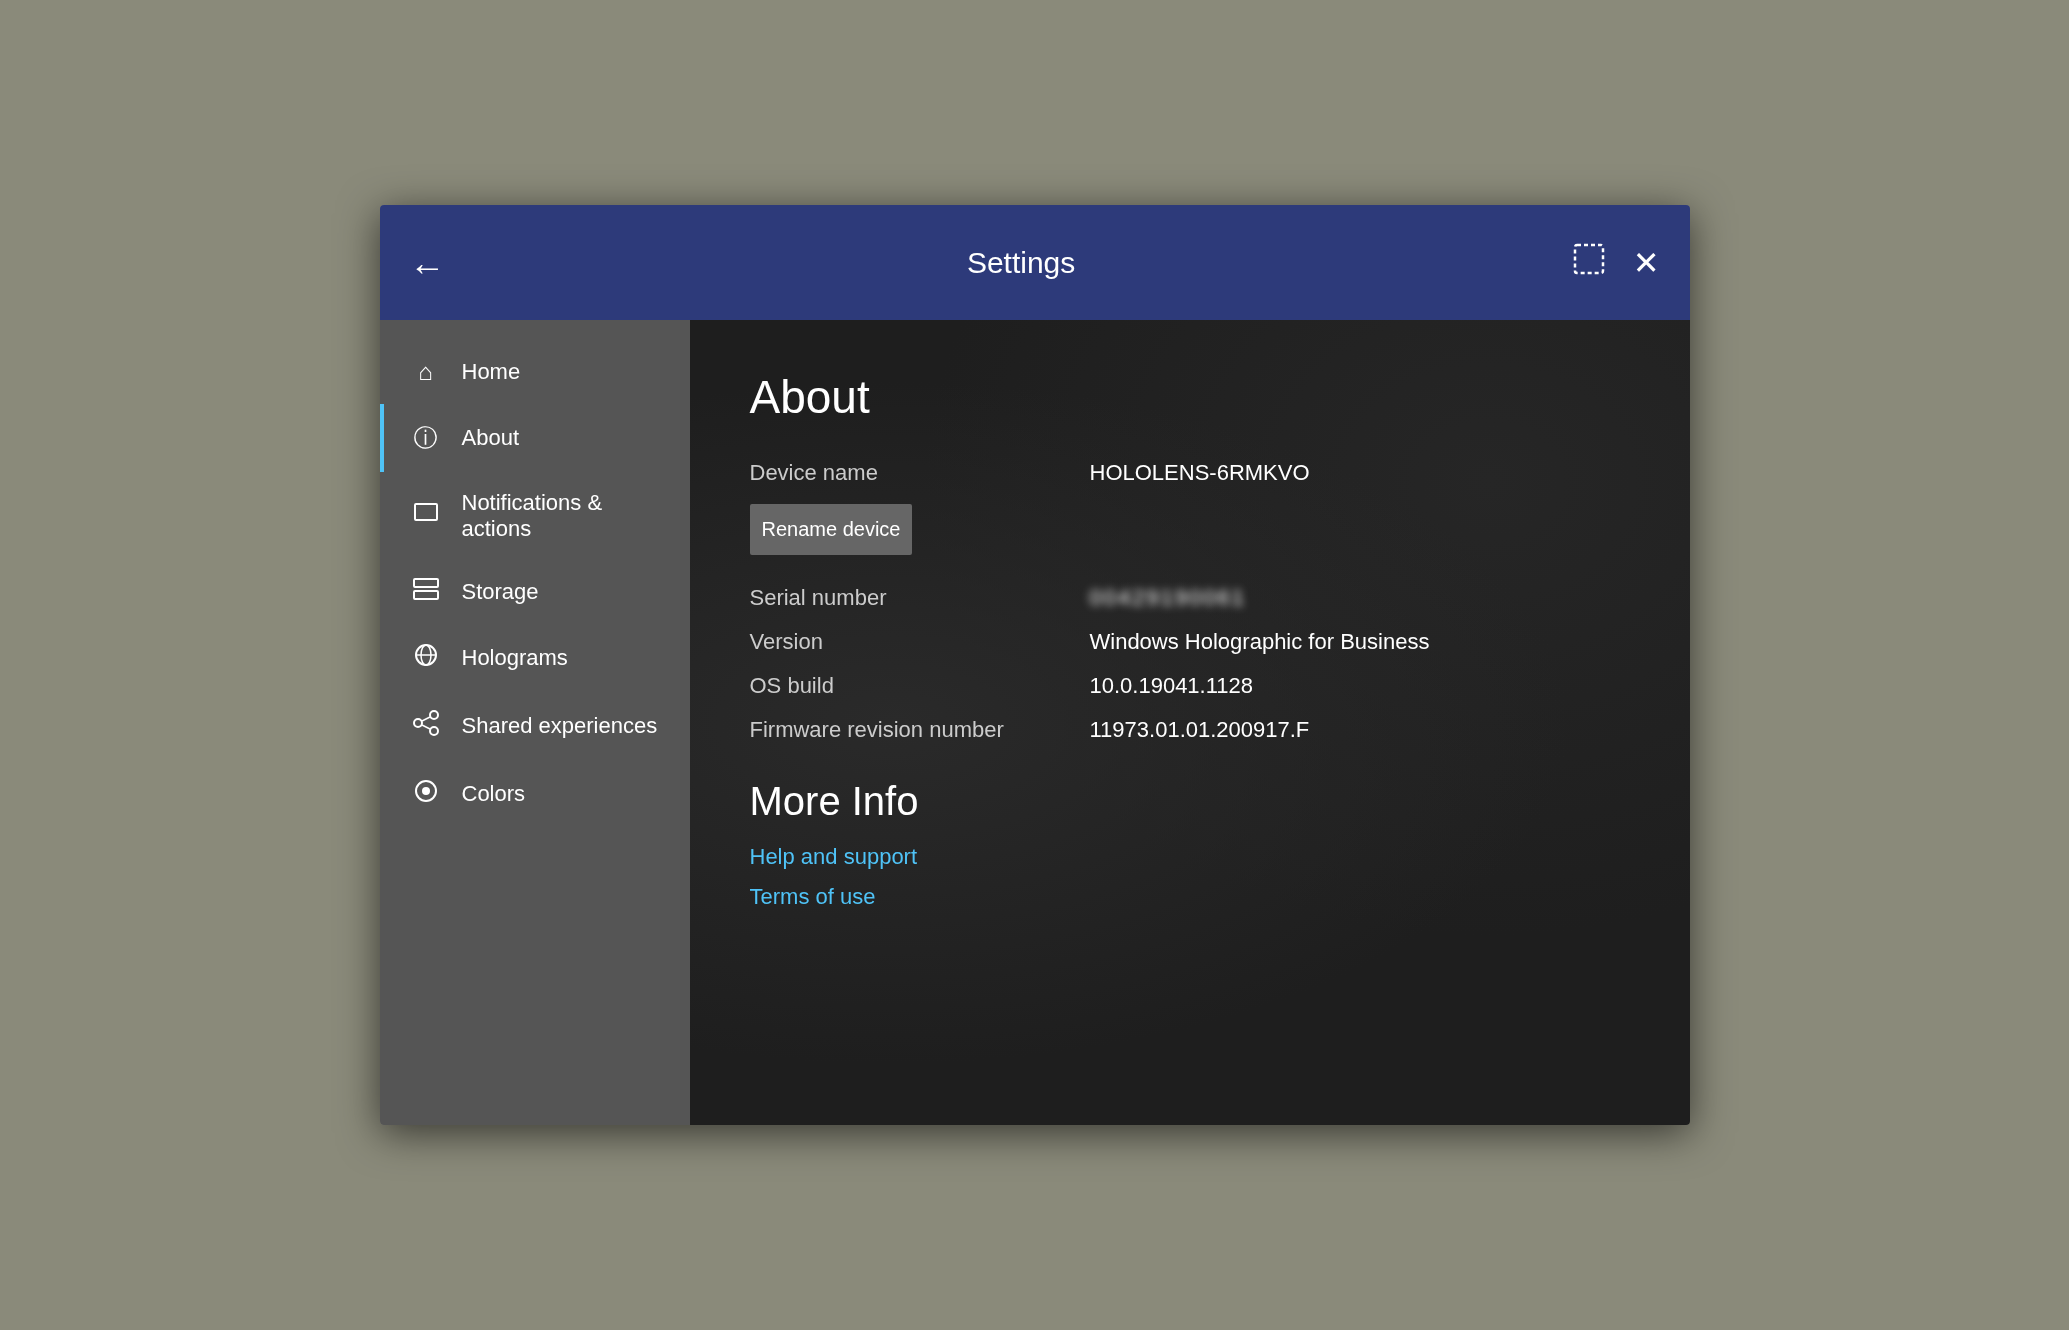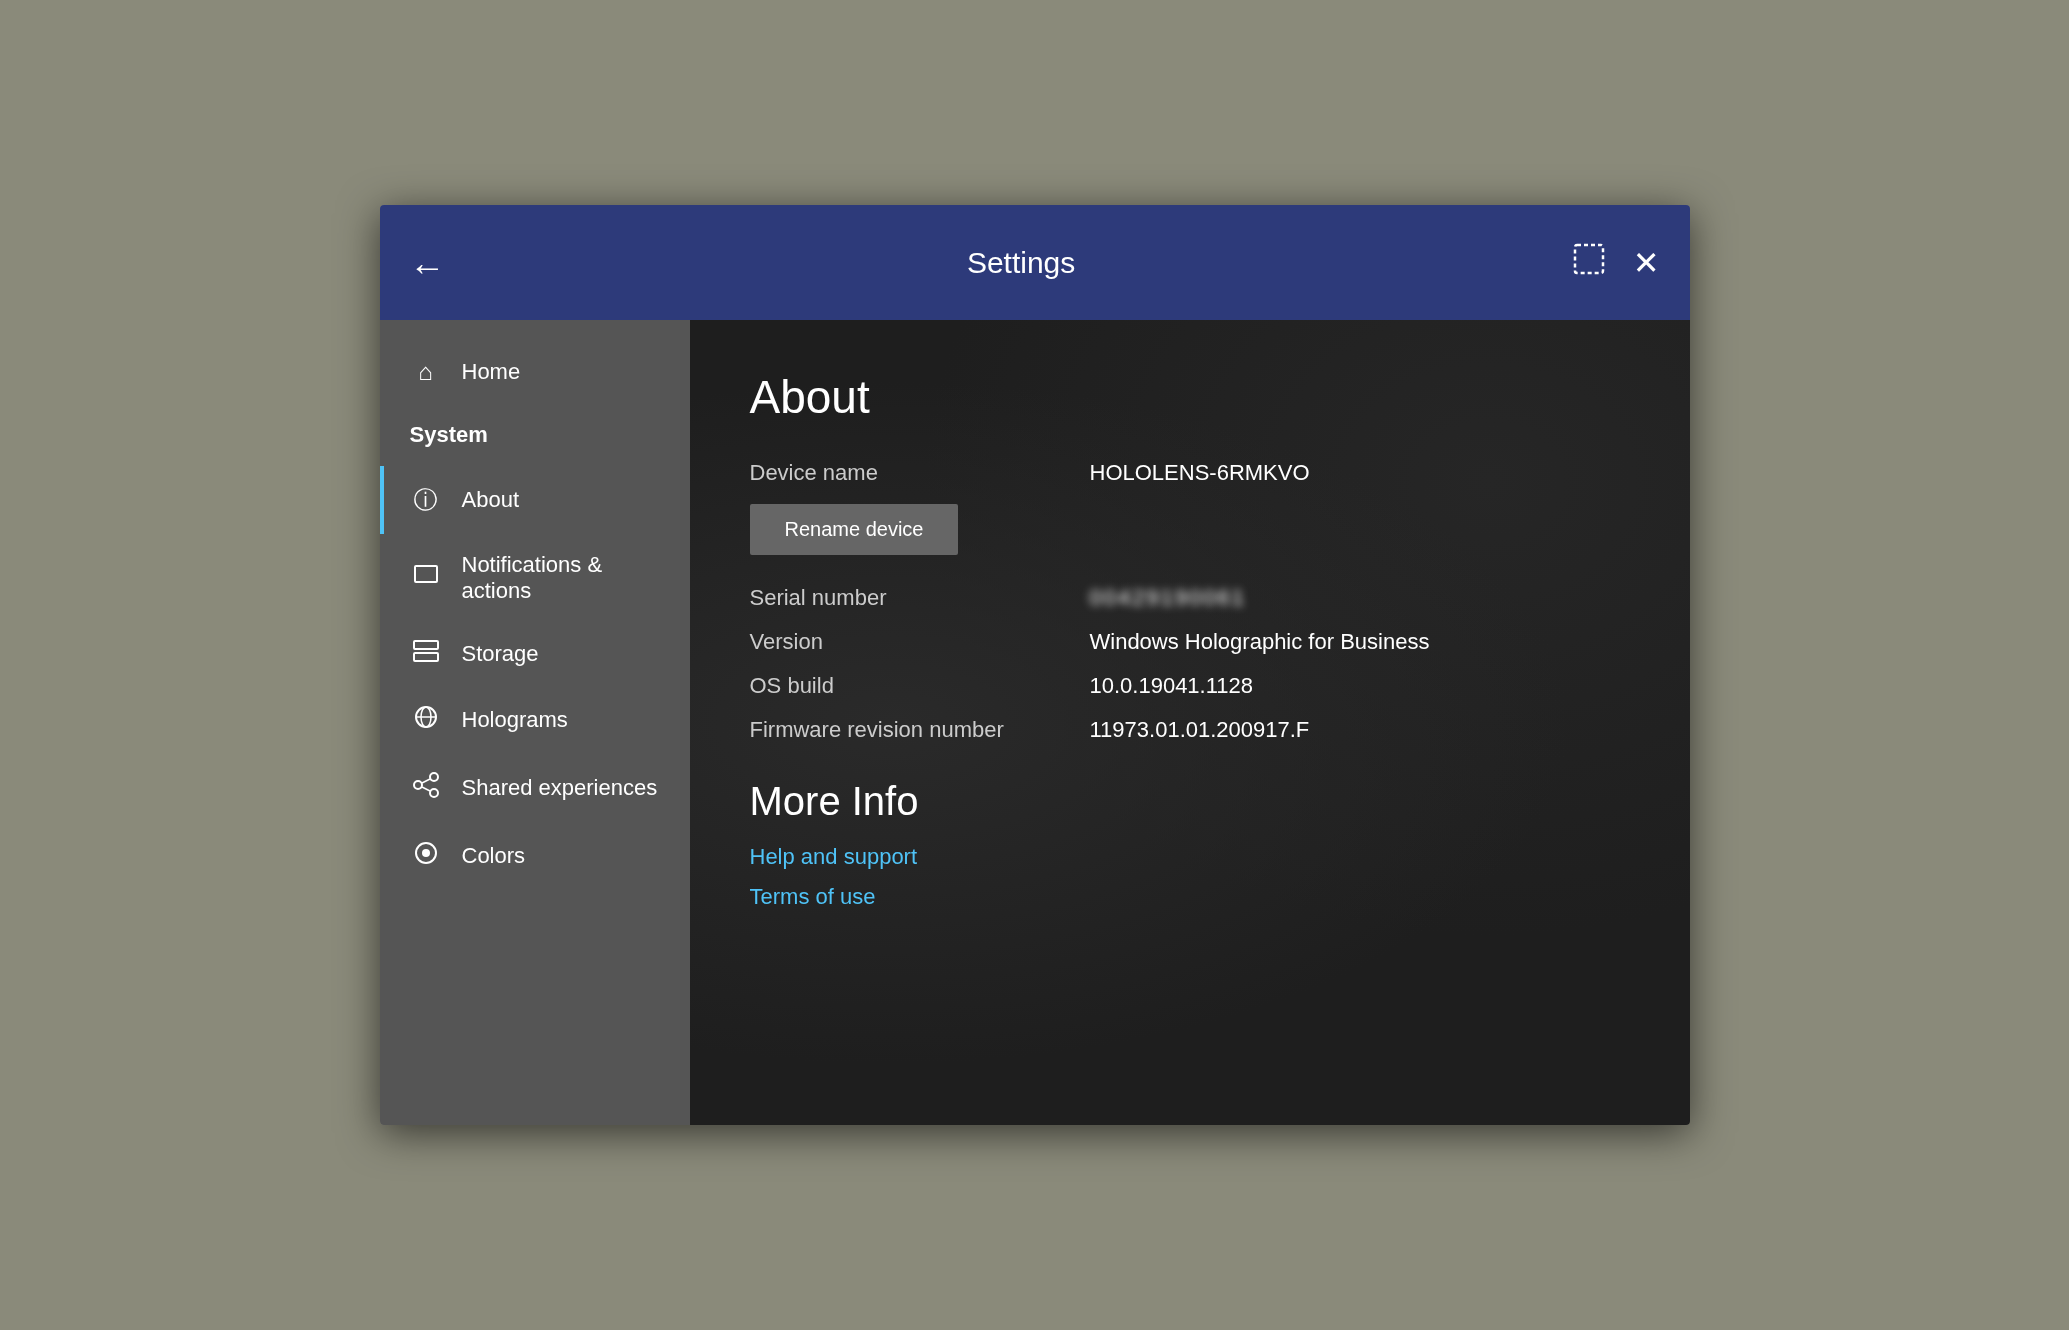--- a/index.html
+++ b/index.html
@@ -141,21 +141,21 @@
     }
     .info-value.blurred {
       letter-spacing: 2px;
       filter: blur(4px);
       user-select: none;
     }
     .rename-btn {
       background: #666666;
       color: white;
       border: none;
-      padding: 14px 35px;
+      padding: 14px 12px;
       font-size: 20px;
       cursor: pointer;
       margin-bottom: 30px;
       border-radius: 2px;
     }
     .section-title {
       font-size: 34px;
       font-weight: 300;
       margin: 30px 0 20px 0;
       color: white;
@@ -192,21 +192,20 @@
     </div>
   </div>
 
   <div class="content-area">
 
     <div class="sidebar">
       <div class="sidebar-item">
         <span class="icon">⌂</span>
         <span>Home</span>
       </div>
-      <div class="sidebar-section-label">System</div>
       <div class="sidebar-item active">
         <span class="icon">ⓘ</span>
         <span>About</span>
       </div>
       <div class="sidebar-item">
         <span class="icon">
           <svg width="26" height="26" viewBox="0 0 26 26" fill="none">
             <rect x="2" y="4" width="22" height="16" rx="1" stroke="white" stroke-width="2" fill="none"></rect>
           </svg>
         </span>

